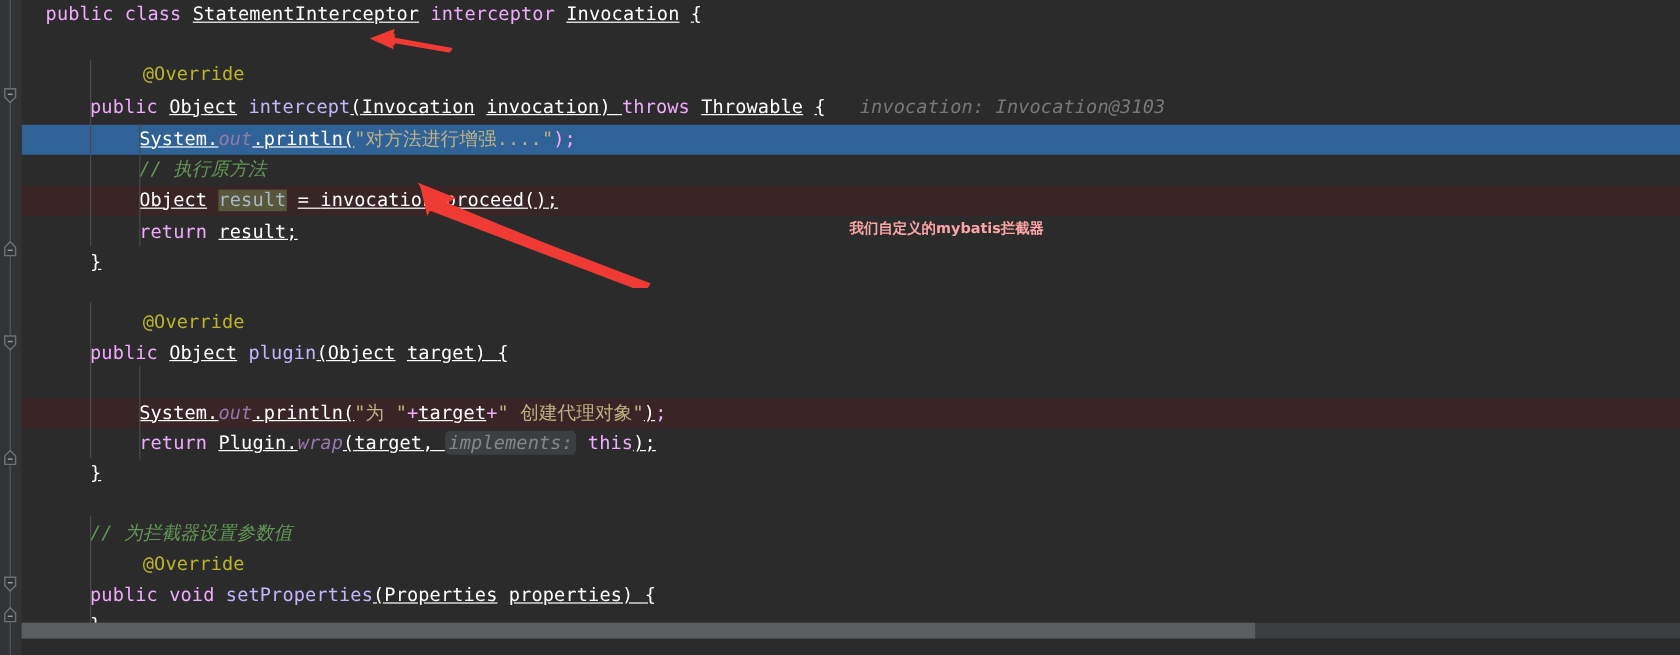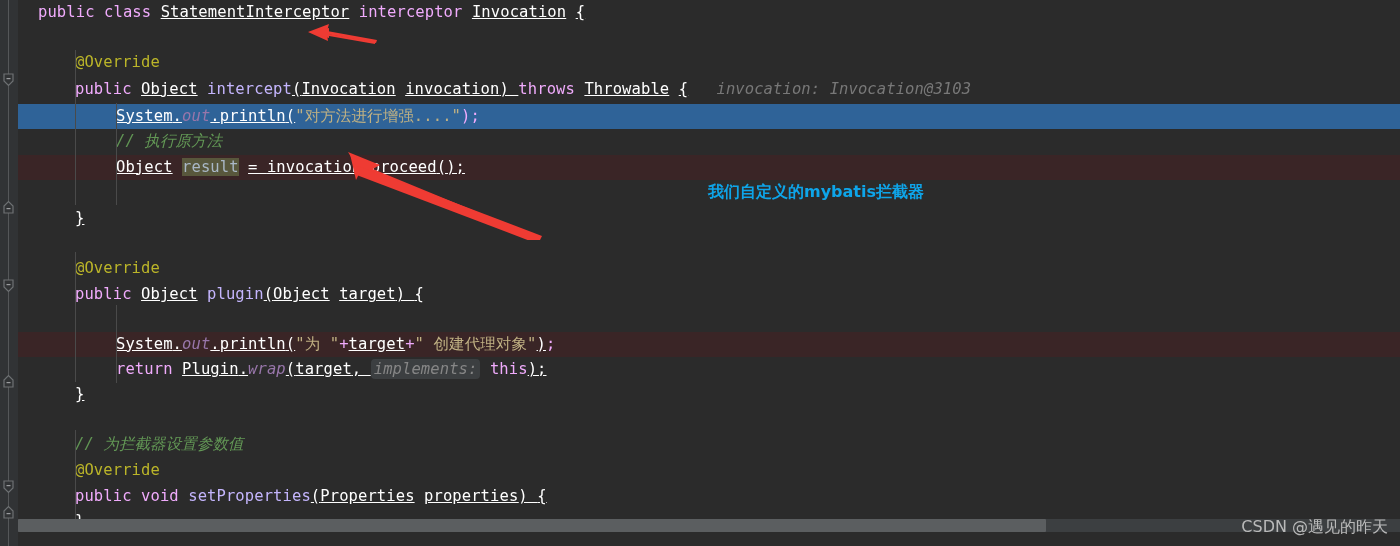--- a/index.html
+++ b/index.html
@@ -70,41 +70,41 @@
     z-index: 1;
   }
 
   
   .kw   { color: #f0abfc; }
   .id   { color: #ffffff; text-decoration: underline; }
   .mth  { color: #c4b5fd; }
   .fld  { color: #9876aa; font-style: italic; }
   .str  { color: #c0b183; }
   .cmt  { color: #629755; font-style: italic; }
-  .ann  { color: #bbb529; }
+  .ann  { color: #bbb529; padding-left: 44px; }
   .hint { color: #787878; font-style: italic; }
   .hintpill {
     color: #868686;
     font-style: italic;
     background: #3c3f41;
     border-radius: 4px;
     padding: 1px 3px;
   }
   .hl {
     background: #58573c;
     color: #a9b7c6;
   }
   .row.sel .id, .row.sel .str, .row.sel .fld {  }
 
   
   .note {
     position: absolute;
-    color: #0ea5e9;
+    color: #fca5a5;
     font-family: "DejaVu Sans", "Liberation Sans", sans-serif;
-    font-size: 16px;
+    font-size: 12px;
     font-weight: bold;
     white-space: nowrap;
     z-index: 20;
   }
   .arrow { position: absolute; z-index: 20; }
 
   
   #hscroll-track {
     position: absolute;
     left: 18px;
@@ -212,20 +212,21 @@
     <div class="row" style="top:50.4px; position:absolute; left:0; right:0; padding-left:57px;"><span class="ann">@Override</span></div>
 
     <div class="row" style="top:76.6px; position:absolute; left:0; right:0; padding-left:57px;"><span class="kw">public</span> <span class="id">Object</span> <span class="mth">intercept</span><span class="id">(</span><span class="id">Invocation</span> <span class="id">invocation</span><span class="id">) </span><span class="kw">throws</span> <span class="id">Throwable</span> <span class="id">{</span>   <span class="hint">invocation: Invocation@3103</span></div>
 
     <div class="row sel" style="top:103.5px; position:absolute; left:0; right:0; padding-left:98px;"><span class="id">System</span><span class="id">.</span><span class="fld">out</span><span class="id">.</span><span class="id">println</span><span class="id">(</span><span class="str">"对方法进行增强...."</span><span class="kw">)</span><span class="kw">;</span></div>
 
     <div class="row" style="top:129px; position:absolute; left:0; right:17px; padding-left:98px;"><span class="cmt">// 执行原方法</span></div>
 
     <div class="row mod" style="top:154.5px; position:absolute; left:0; right:0; padding-left:98px;"><span class="id">Object</span> <span class="hl">result</span> <span class="id">= </span><span class="id">invocation</span><span class="id">.</span><span class="id">proceed</span><span class="id">();</span></div>
 
+    <div class="row" style="top:180.5px; position:absolute; left:0; right:0; padding-left:98px;"><span class="kw">return</span> <span class="id">result</span><span class="id">;</span></div>
 
     <div class="row" style="top:206px; position:absolute; left:0; right:0; padding-left:57px;"><span class="id">}</span></div>
 
     <div class="row" style="top:231px; position:absolute; left:0; right:0;"> </div>
 
     <div class="row" style="top:256px; position:absolute; left:0; right:0; padding-left:57px;"><span class="ann">@Override</span></div>
 
     <div class="row" style="top:282px; position:absolute; left:0; right:0; padding-left:57px;"><span class="kw">public</span> <span class="id">Object</span> <span class="mth">plugin</span><span class="id">(</span><span class="id">Object</span> <span class="id">target</span><span class="id">) </span><span class="id">{</span></div>
 
 
@@ -258,15 +259,14 @@
   </svg>
 
   <svg class="arrow" style="left:340px; top:150px;" width="210" height="90" viewBox="0 0 210 90">
     <path d="M200 88 L28 17 L36 14 L10 4 L16 30 L20 22 L196 92 Z" fill="#ef3b33"></path>
     <polygon points="8,2 40,15 22,25" fill="#ef3b33"></polygon>
     <path d="M18 16 L202 86 L198 94 L14 24 Z" fill="#ef3b33"></path>
   </svg>
 
   <div class="note" style="left:708px; top:182px;">我们自定义的mybatis拦截器</div>
 
-  <div id="watermark">CSDN @遇见的昨天</div>
 
 </div>
 
 </body></html>

